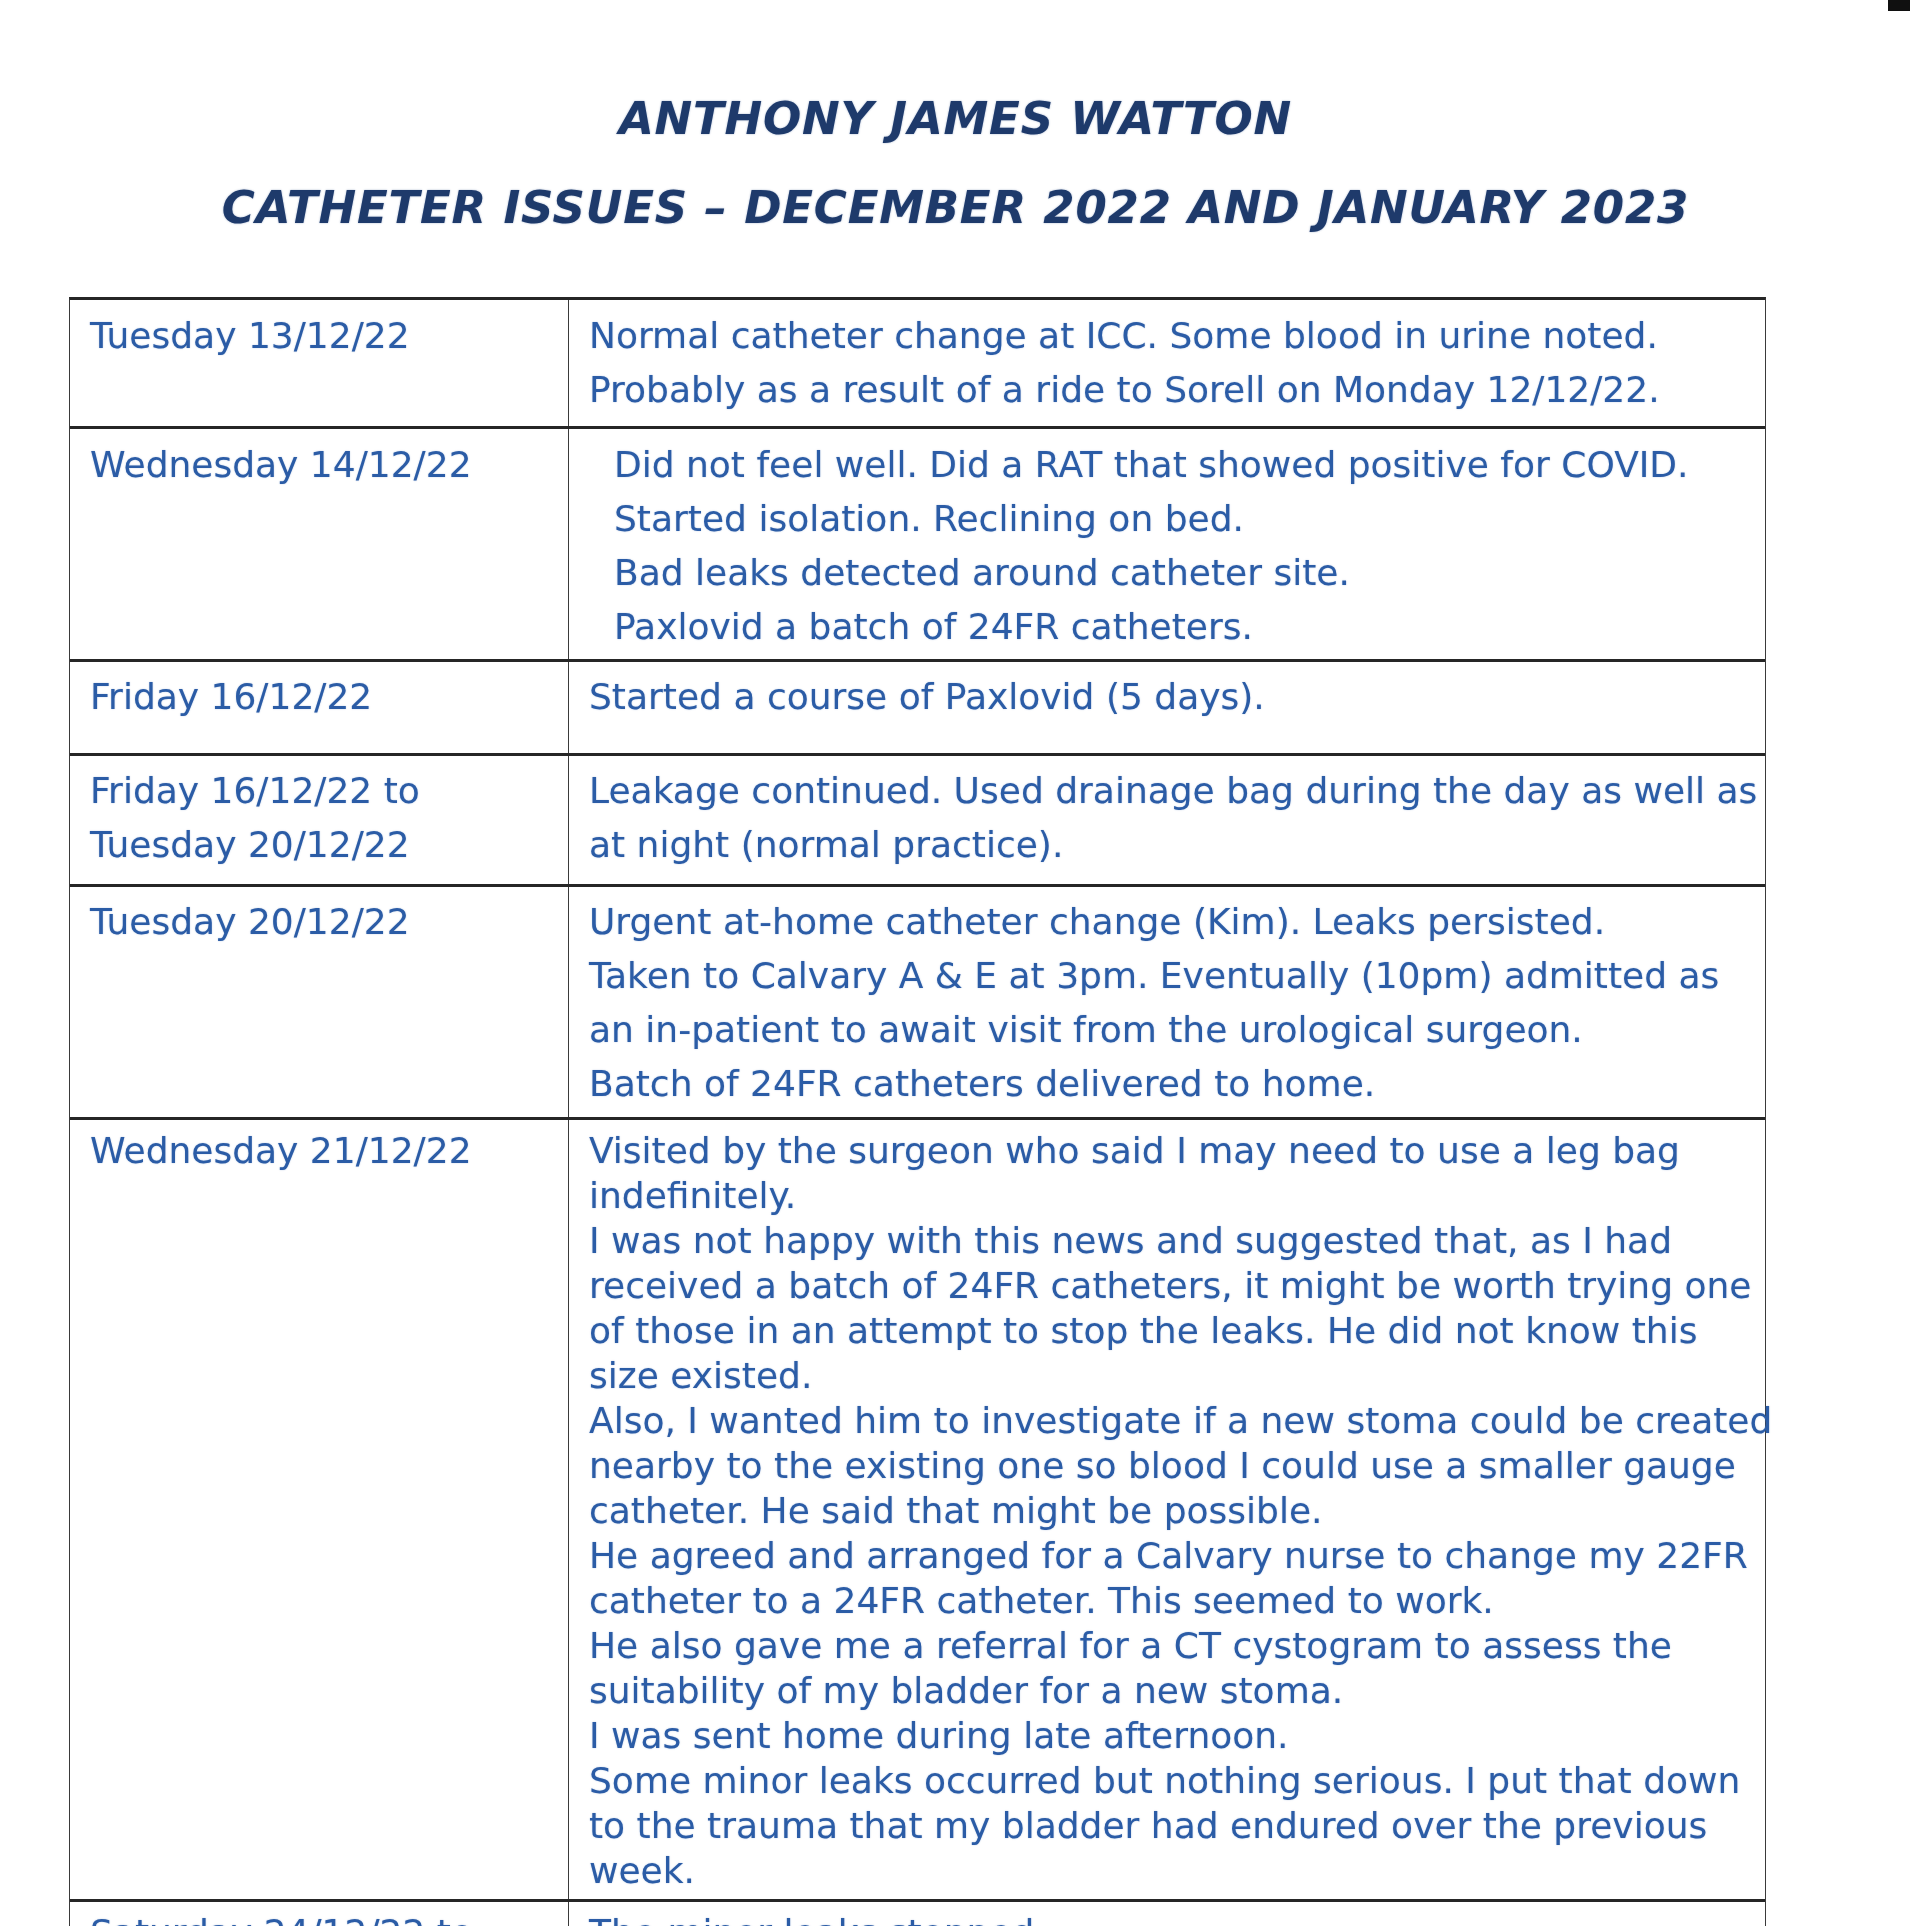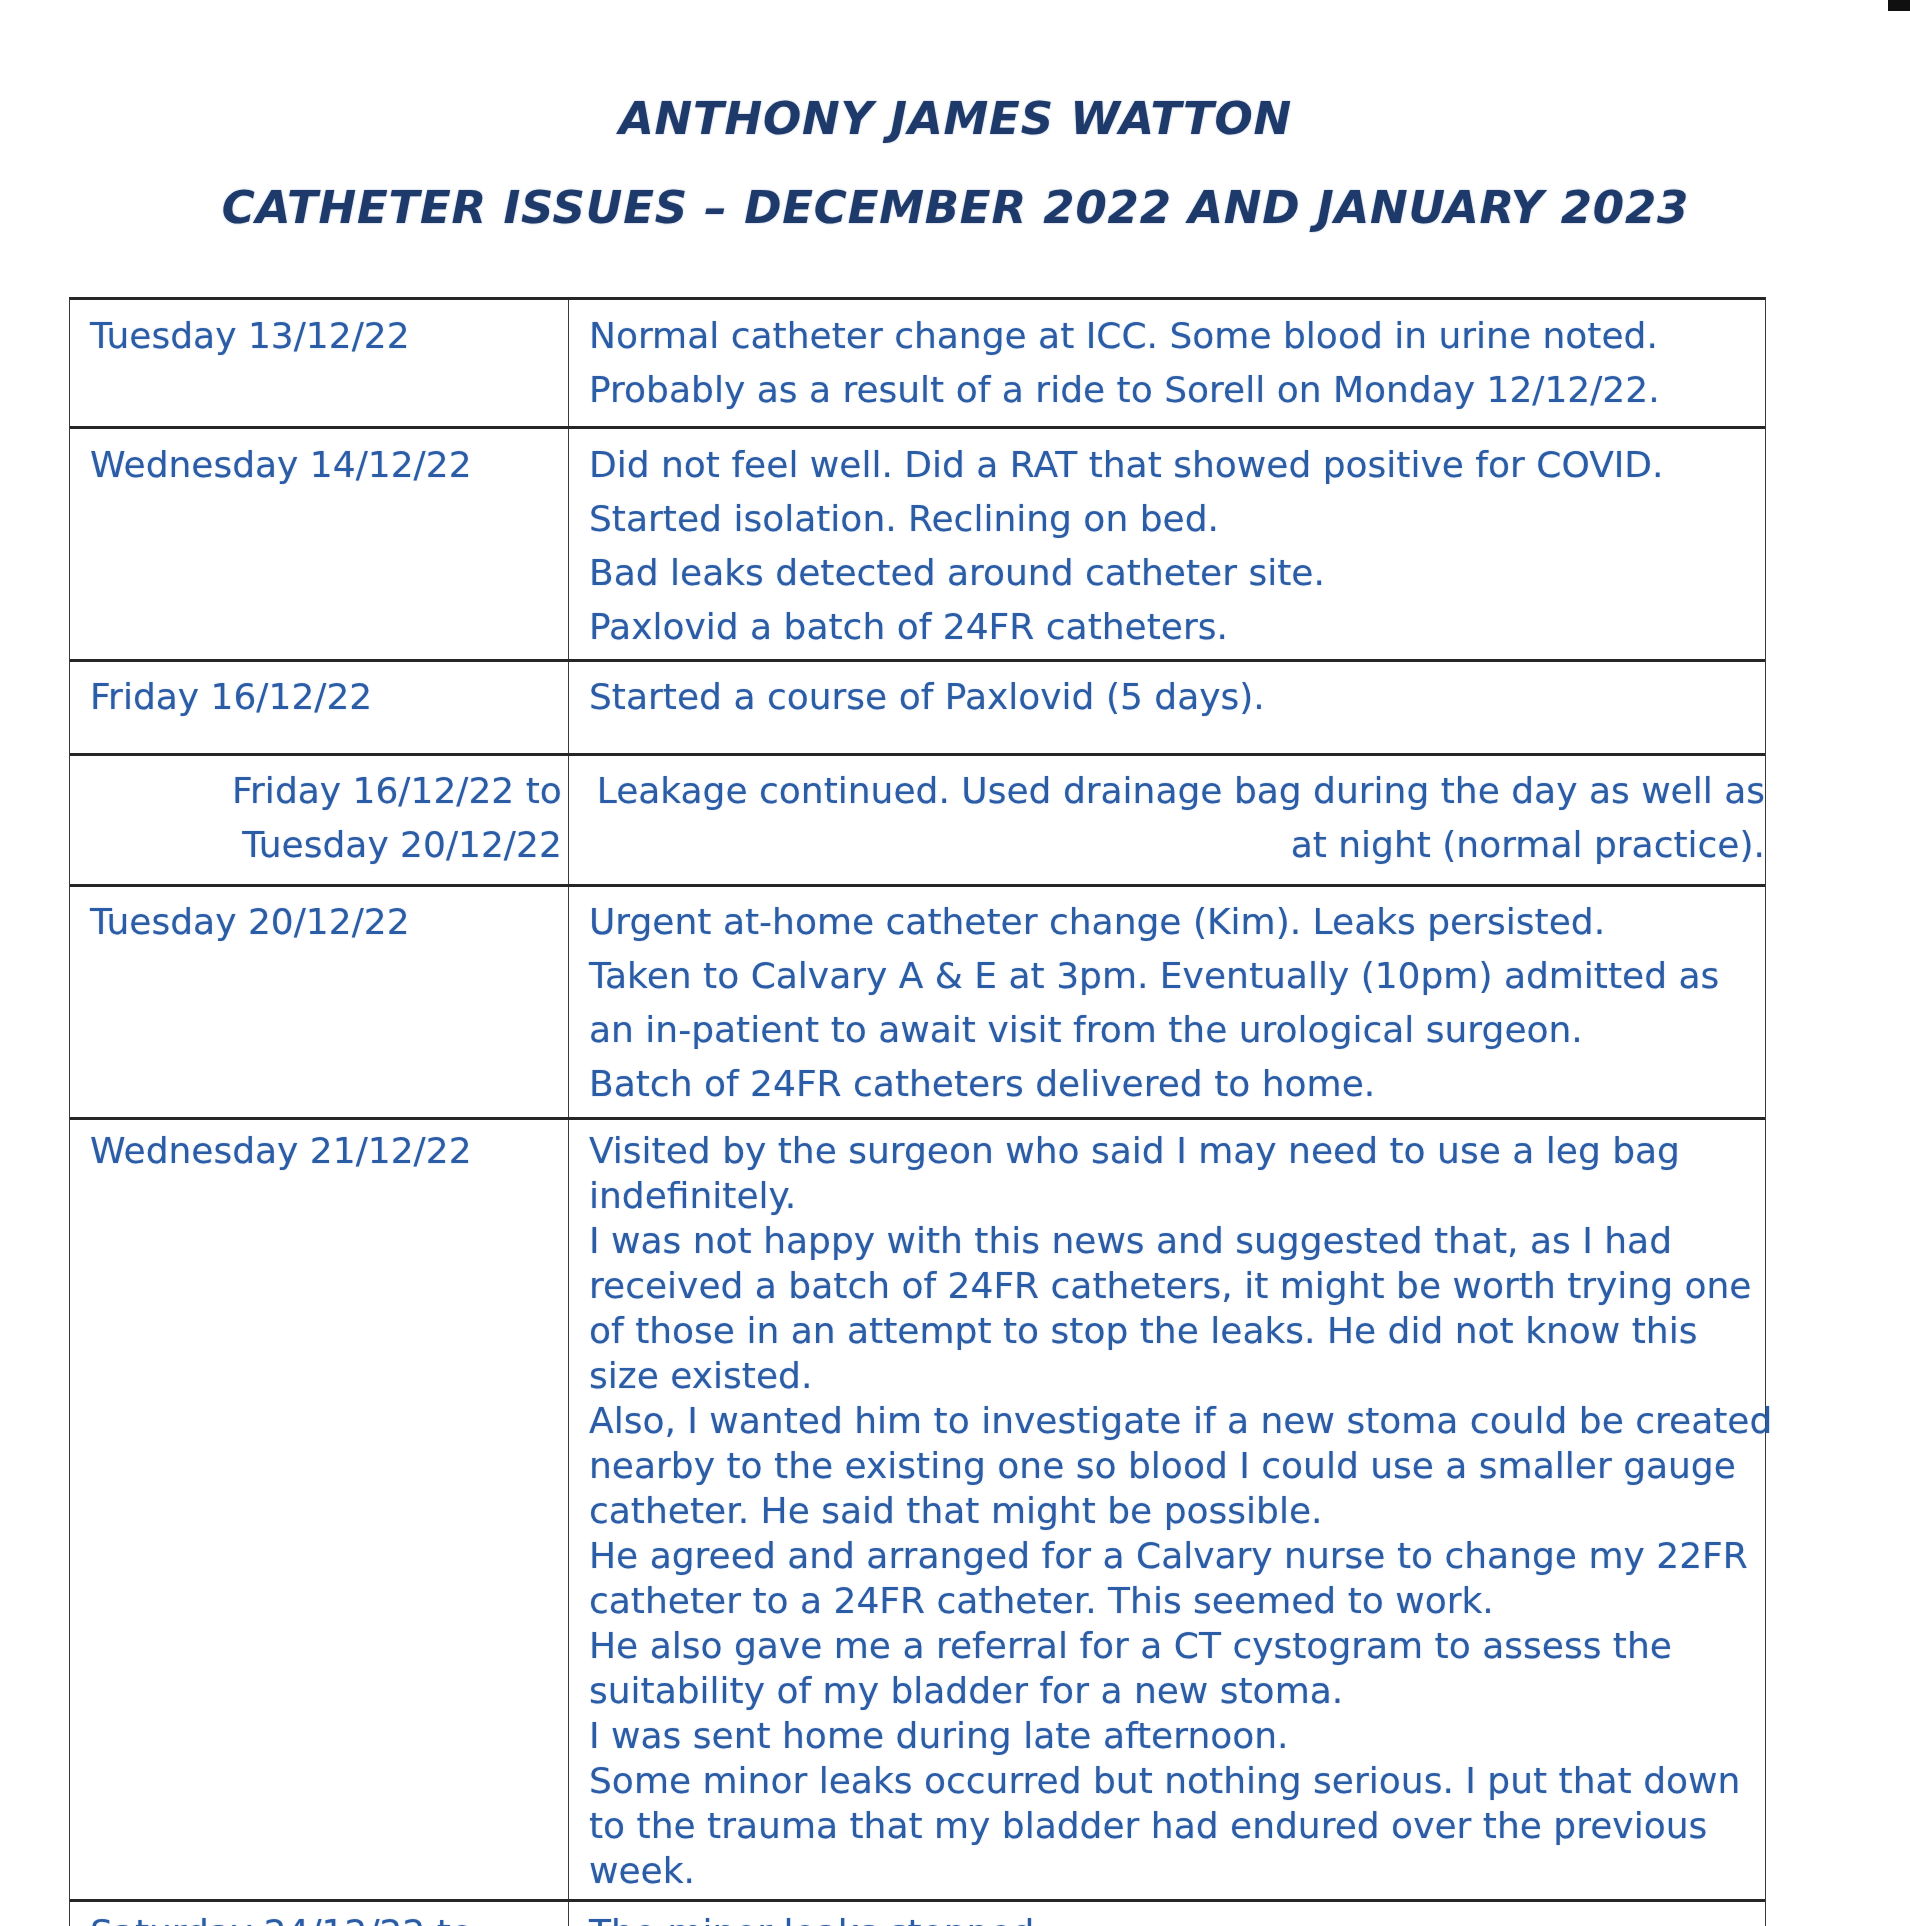--- a/index.html
+++ b/index.html
@@ -89,40 +89,40 @@
   <div class="doc-table">
       <div class="row" style="min-height: 129px;">
         <div class="cell date-cell">
           <div class="line">Tuesday 13/12/22</div>
         </div>
         <div class="cell entry-cell">
           <div class="line">Normal catheter change at ICC. Some blood in urine noted.</div>
           <div class="line">Probably as a result of a ride to Sorell on Monday 12/12/22.</div>
         </div>
       </div>
-      <div class="row" style="min-height: 208px;">
+      <div class="row" style="min-height: 208px; gap: 25px;">
         <div class="cell date-cell">
           <div class="line">Wednesday 14/12/22</div>
         </div>
         <div class="cell entry-cell">
           <div class="line">Did not feel well. Did a RAT that showed positive for COVID.</div>
           <div class="line">Started isolation. Reclining on bed.</div>
           <div class="line">Bad leaks detected around catheter site.</div>
           <div class="line">Paxlovid a batch of 24FR catheters.</div>
         </div>
       </div>
       <div class="row" style="min-height: 94px;">
         <div class="cell date-cell">
           <div class="line">Friday 16/12/22</div>
         </div>
         <div class="cell entry-cell">
           <div class="line">Started a course of Paxlovid (5 days).</div>
         </div>
       </div>
-      <div class="row" style="min-height: 131px; text-align: right;">
+      <div class="row" style="min-height: 131px;">
         <div class="cell date-cell">
           <div class="line">Friday 16/12/22 to</div>
           <div class="line">Tuesday 20/12/22</div>
         </div>
         <div class="cell entry-cell">
           <div class="line">Leakage continued. Used drainage bag during the day as well as</div>
           <div class="line">at night (normal practice).</div>
         </div>
       </div>
       <div class="row" style="min-height: 218px;">

